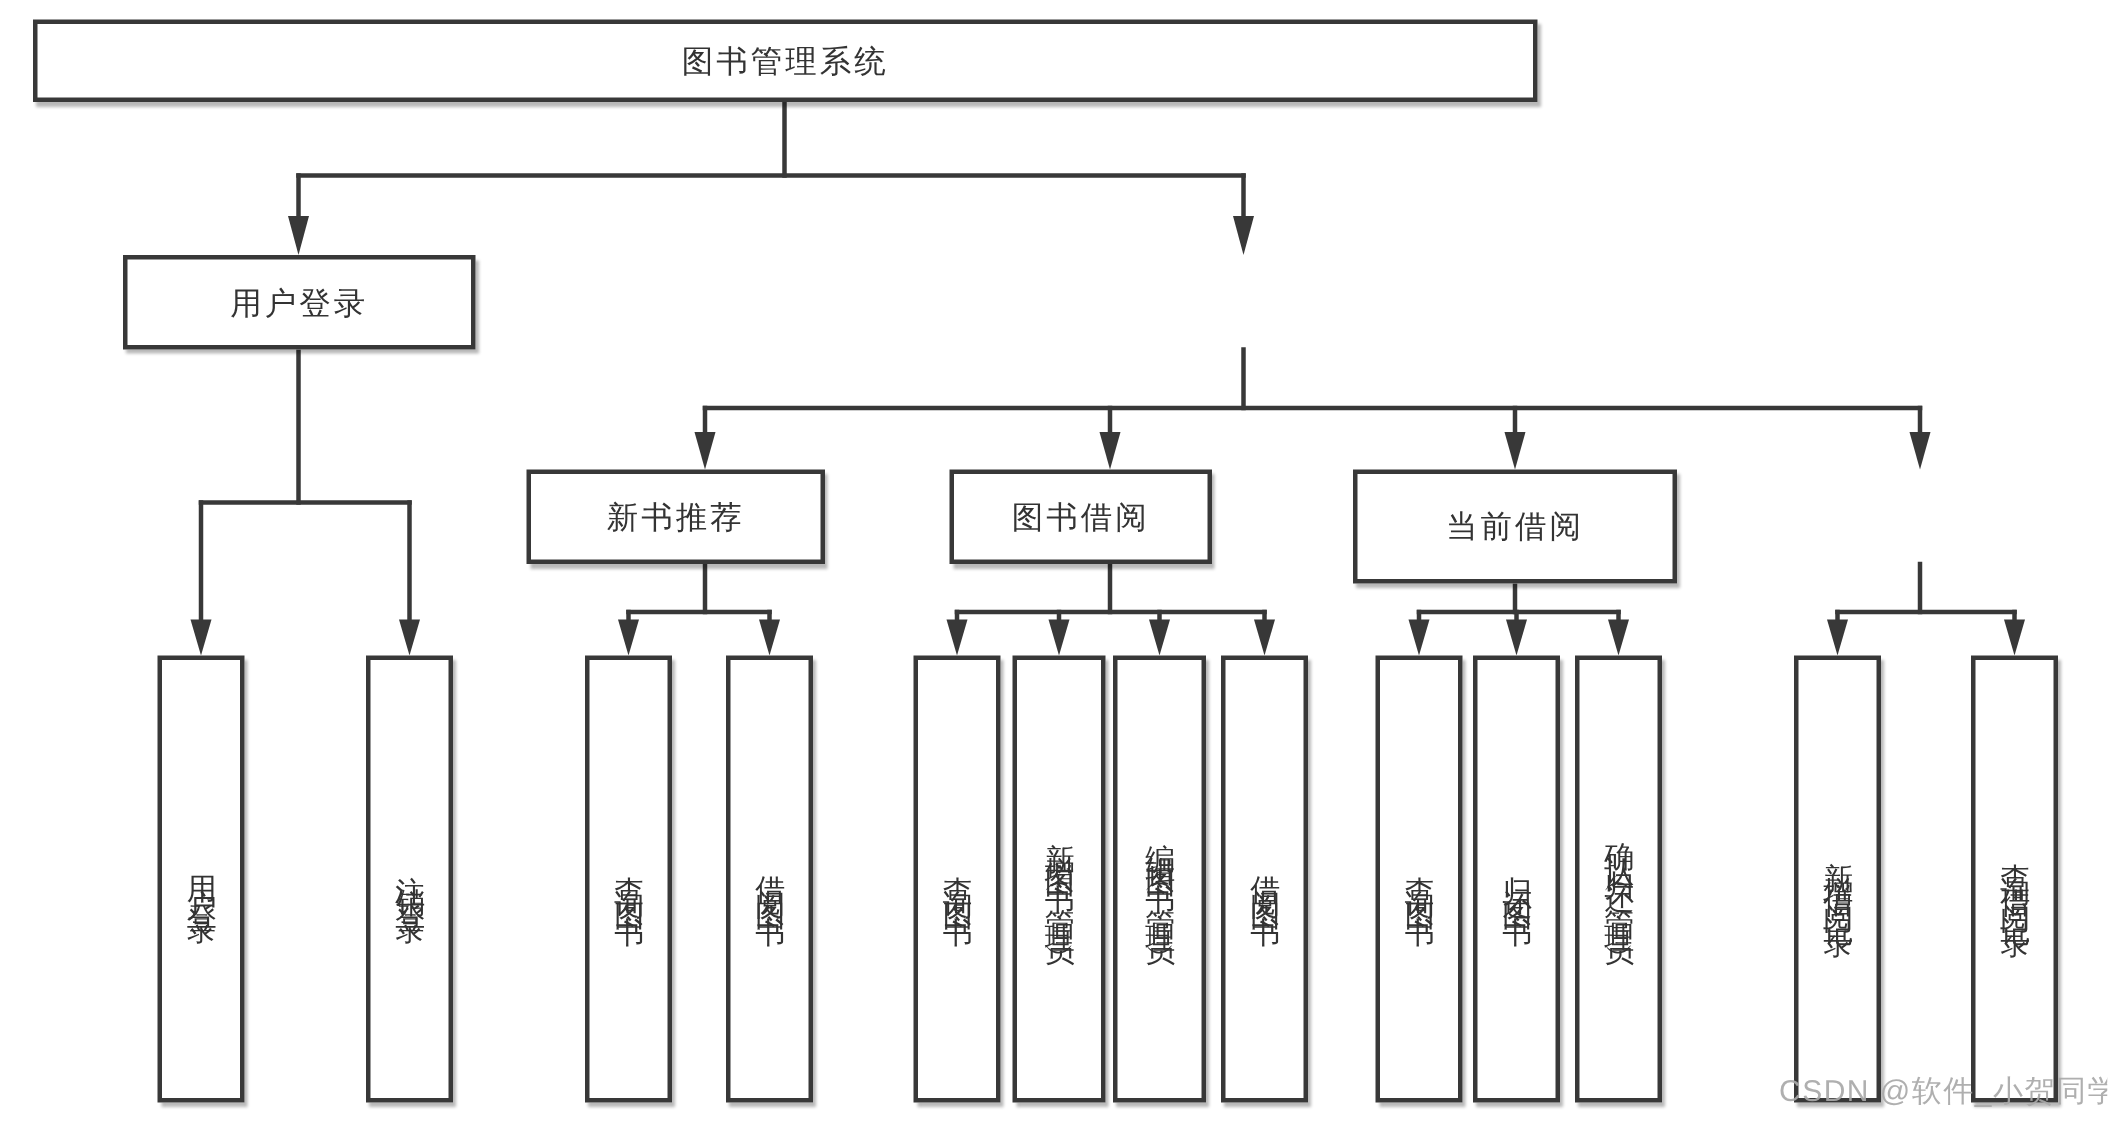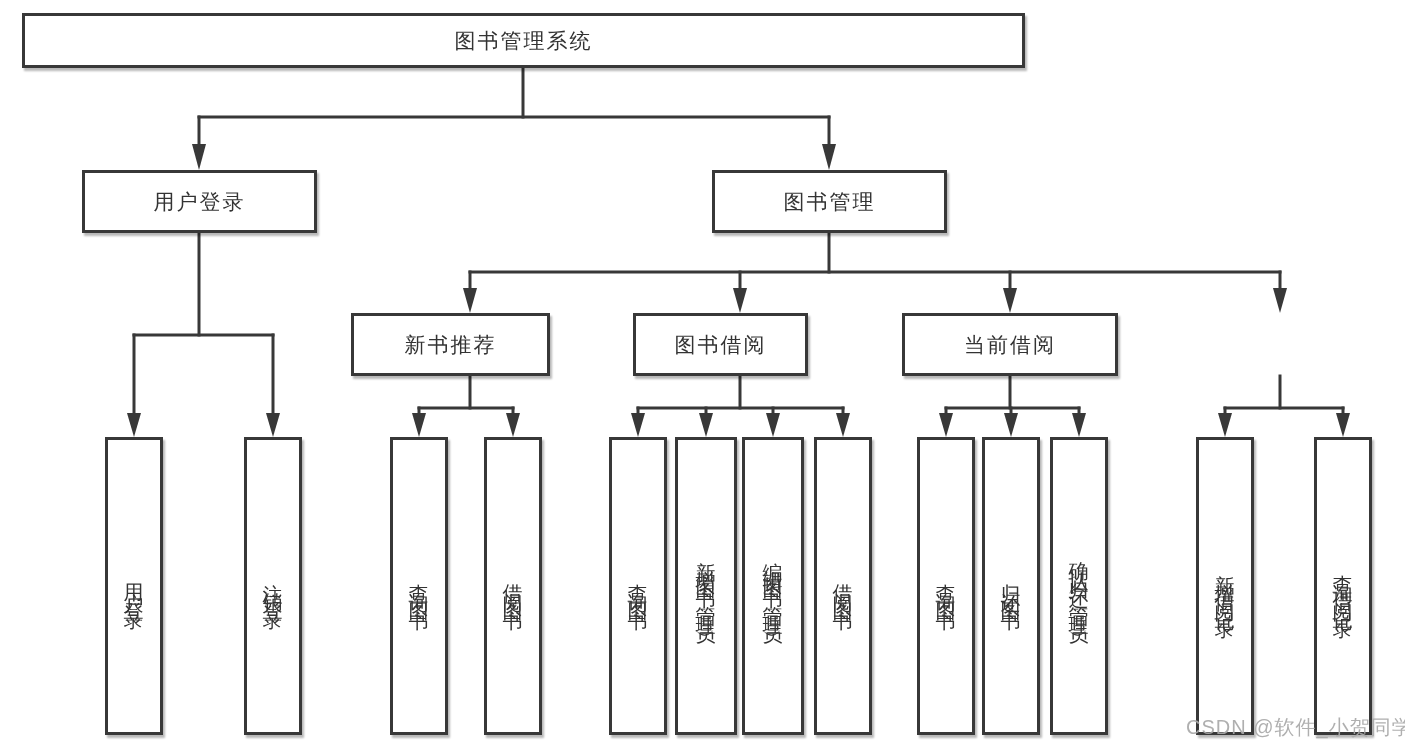--- a/index.html
+++ b/index.html
@@ -132,31 +132,28 @@
     </g>
   </svg>
 
   <div class="node h" style="left:22px;top:13px;width:1003px;height:55px">
     <span class="lbl">图书管理系统</span>
   </div>
 
   <div class="node h" style="left:82px;top:170px;width:235px;height:63px">
     <span class="lbl">用户登录</span>
   </div>
-  <div class="node h" style="left:712px;top:170px;width:235px;height:63px">
-    <span class="lbl">图书管理</span>
-  </div>
 
   <div class="node h" style="left:351px;top:313px;width:199px;height:63px">
     <span class="lbl">新书推荐</span>
   </div>
   <div class="node h" style="left:633px;top:313px;width:175px;height:63px">
     <span class="lbl">图书借阅</span>
   </div>
-  <div class="node h" style="left:902px;top:313px;width:216px;height:63px">
+  <div class="node h" style="left:902px;top:313px;width:216px;height:76px">
     <span class="lbl">当前借阅</span>
   </div>
 
   <div class="node v" style="left:105px;top:437px;width:58px;height:298px">
     <span class="lbl">用户登录</span>
   </div>
   <div class="node v" style="left:244px;top:437px;width:58px;height:298px">
     <span class="lbl">注销登录</span>
   </div>
 

